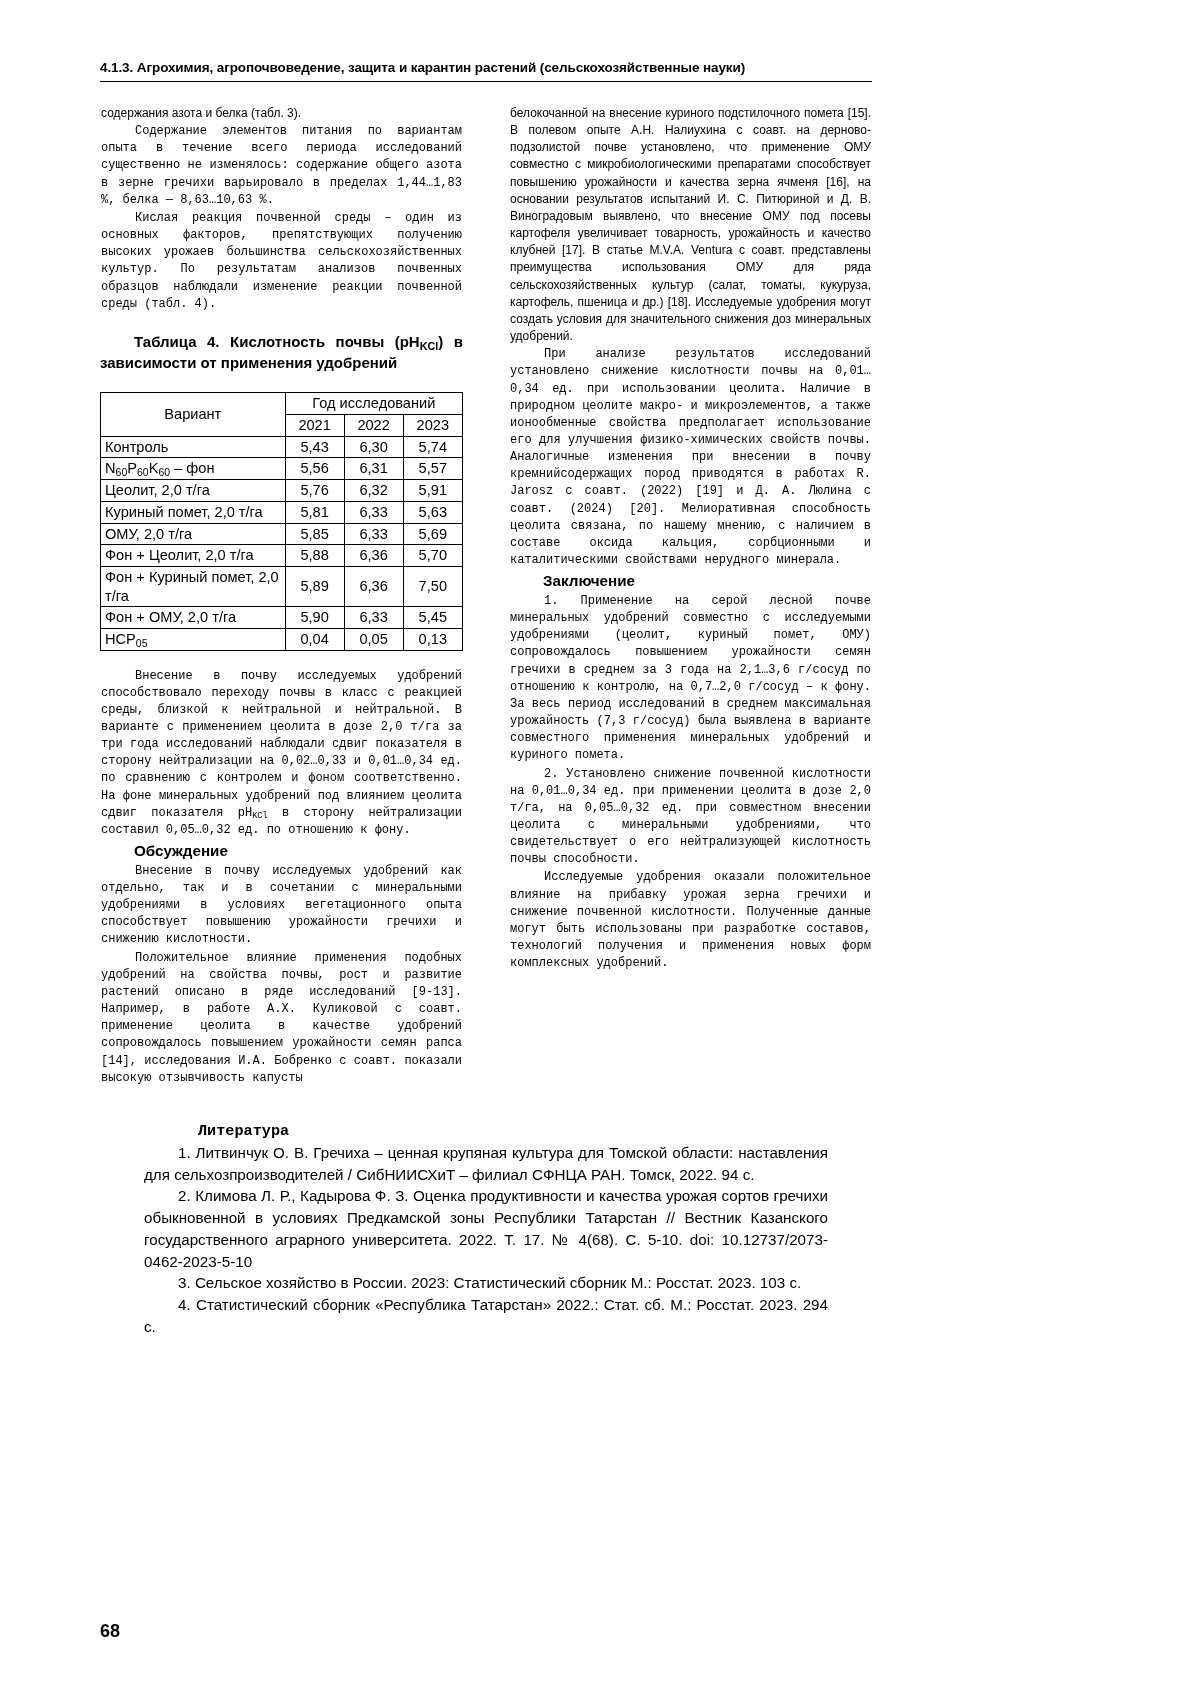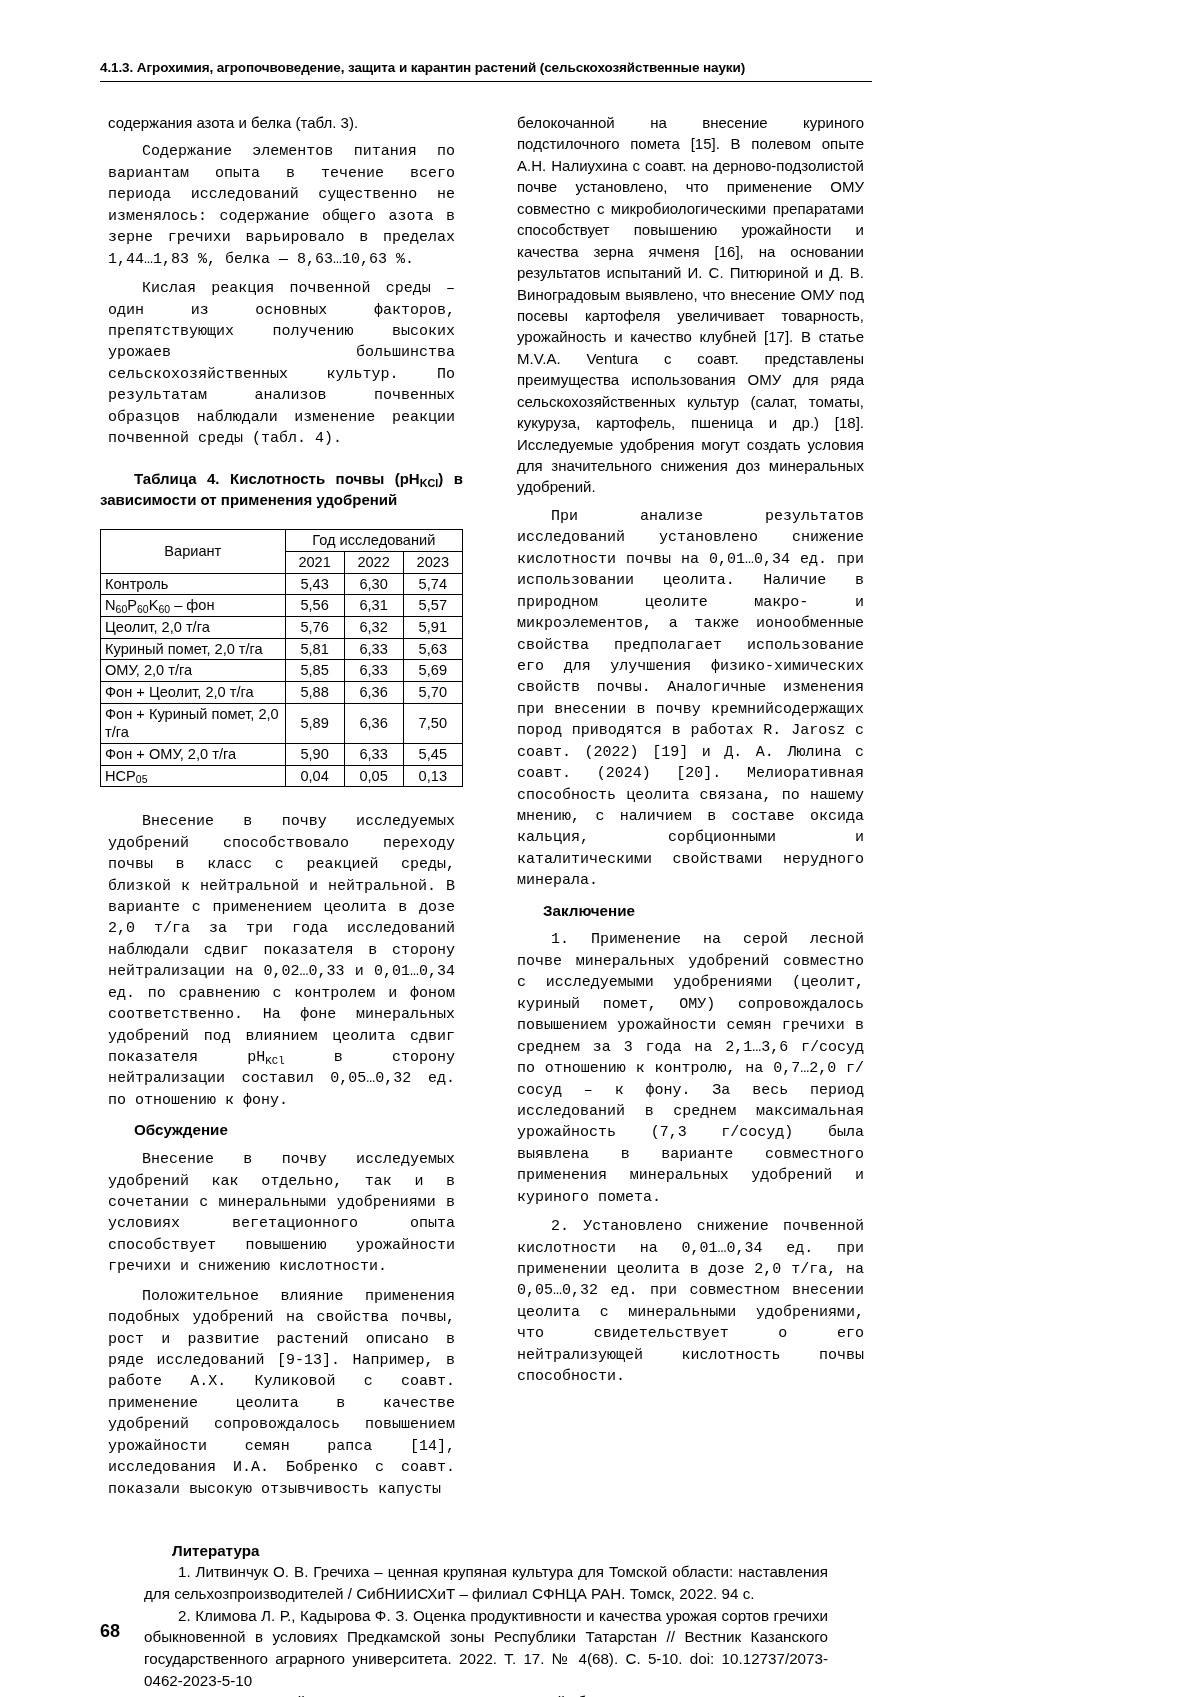--- a/index.html
+++ b/index.html
@@ -32,22 +32,22 @@
   }
   .columns {
     display: flex;
     gap: 46px;
     align-items: flex-start;
   }
   .col {
     width: 480px;
   }
   p {
-    margin: 8px;
-    font-size: 15px;
+    margin: 1px;
+    font-size: 12px;
     line-height: 1.43;
     text-align: justify;
     text-justify: inter-word;
     hyphens: manual;
   }
   p.ind {
     text-indent: 34px;
     font-family: Liberation Mono, monospace;
   }
   .subhead {
@@ -236,28 +236,29 @@
 
     <div class="col">
 
       <p>белокочанной на внесение куриного подстилочного помета [15]. В полевом опыте А.Н. Налиухина с соавт. на дерново-подзолистой почве установлено, что применение ОМУ совместно с микробиологическими препаратами способствует повышению урожайности и качества зерна ячменя [16], на основании результатов испытаний И. С. Питюриной и Д. В. Виноградовым выявлено, что внесение ОМУ под посевы картофеля увеличивает товарность, урожайность и качество клубней [17]. В статье M.V.A. Ventura с соавт. представлены преимущества использования ОМУ для ряда сельскохозяйственных культур (салат, томаты, кукуруза, картофель, пшеница и др.) [18]. Исследуемые удобрения могут создать условия для значительного снижения доз минеральных удобрений.</p>
       <p class="ind">При анализе результатов исследований установлено снижение кислотности почвы на 0,01…0,34 ед. при использовании цеолита. Наличие в природном цеолите макро- и микроэлементов, а также ионообменные свойства предполагает использование его для улучшения физико-химических свойств почвы. Аналогичные изменения при внесении в почву кремнийсодержащих пород приводятся в работах R. Jarosz с соавт. (2022) [19] и Д. А. Люлина с соавт. (2024) [20]. Мелиоративная способность цеолита связана, по нашему мнению, с наличием в составе оксида кальция, сорбционными и каталитическими свойствами нерудного минерала.</p>
 
       <div class="subhead">Заключение</div>
 
       <p class="ind">1. Применение на серой лесной почве минеральных удобрений совместно с исследуемыми удобрениями (цеолит, куриный помет, ОМУ) сопровождалось повышением урожайности семян гречихи в среднем за 3 года на 2,1…3,6 г/сосуд по отношению к контролю, на 0,7…2,0 г/сосуд – к фону. За весь период исследований в среднем максимальная урожайность (7,3 г/сосуд) была выявлена в варианте совместного применения минеральных удобрений и куриного помета.</p>
       <p class="ind">2. Установлено снижение почвенной кислотности на 0,01…0,34 ед. при применении цеолита в дозе 2,0 т/га, на 0,05…0,32 ед. при совместном внесении цеолита с минеральными удобрениями, что свидетельствует о его нейтрализующей кислотность почвы способности.</p>
+      <p class="ind">Исследуемые удобрения оказали положительное влияние на прибавку урожая зерна гречихи и снижение почвенной кислотности. Полученные данные могут быть использованы при разработке составов, технологий получения и применения новых форм комплексных удобрений.</p>
 
     </div>
 
   </div>
 
   <div class="refs">
     <div class="refs-wrap">
-      <div class="refs-title" style="margin-left:28px;">Литература</div>
+      <div class="refs-title" style="margin-left:54px;font-family:Liberation Mono, monospace;">Литература</div>
       <p>1. Литвинчук О. В. Гречиха – ценная крупяная культура для Томской области: наставления для сельхозпроизводителей / СибНИИСХиТ – филиал СФНЦА РАН. Томск, 2022. 94 с.</p>
       <p>2. Климова Л. Р., Кадырова Ф. З. Оценка продуктивности и качества урожая сортов гречихи обыкновенной в условиях Предкамской зоны Республики Татарстан // Вестник Казанского государственного аграрного университета. 2022. Т. 17. № 4(68). С. 5-10. doi: 10.12737/2073-0462-2023-5-10</p>
       <p>3. Сельское хозяйство в России. 2023: Статистический сборник М.: Росстат. 2023. 103 с.</p>
       <p>4. Статистический сборник «Республика Татарстан» 2022.: Стат. сб. М.: Росстат. 2023. 294 с.</p>
     </div>
   </div>
 
   <div class="folio">68</div>
 
 </div>

